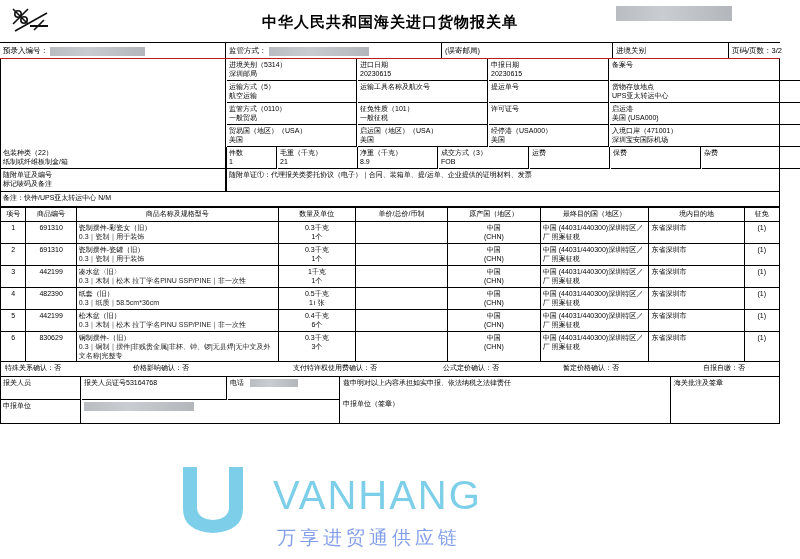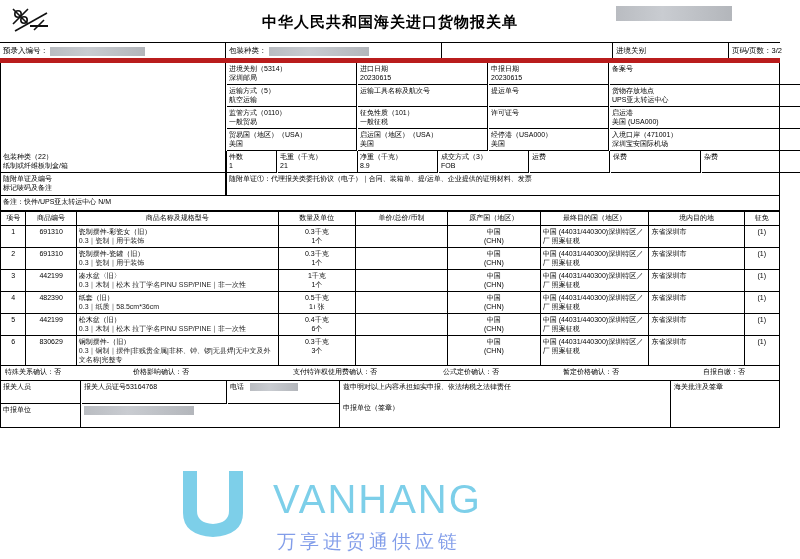--- a/index.html
+++ b/index.html
@@ -51,21 +51,21 @@
     right: 48px;
     top: 6px;
     width: 116px;
     height: 15px;
   }
   
   .toprow {
     position: relative;
     height: 15px;
     border-top: 1px solid #000;
-    border-bottom: 5px solid #b91c1c;
+    border-bottom: 1px solid #b91c1c;
     font-size: 7.5px;
   }
   .toprow .cell {
     position: absolute;
     top: 0;
     height: 15px;
     line-height: 15px;
     padding-left: 3px;
     box-sizing: border-box;
   }
@@ -184,24 +184,25 @@
     <div class="hdr-redact redact"></div>
   </div>
 
   <div class="toprow">
     <div class="cell" style="left:0;width:225px;">
       <span>预录入编号：</span>
       <span class="redact" style="width:95px;height:9px;"></span>
     </div>
     <div class="vline" style="left:225px;"></div>
     <div class="cell" style="left:226px;width:215px;">
-      <span>包装种类：</span>
+      <span>监管方式：</span>
       <span class="redact" style="width:100px;height:9px;"></span>
     </div>
     <div class="vline" style="left:441px;"></div>
+    <div class="cell" style="left:442px;width:170px;">(误寄邮局)</div>
     <div class="vline" style="left:612px;"></div>
     <div class="cell" style="left:613px;width:115px;">进境关别</div>
     <div class="vline" style="left:728px;"></div>
     <div class="cell" style="left:729px;width:71px;">页码/页数：3/2</div>
   </div>
 
   <div class="grid" style="height:132px;border-bottom:1px solid #000;">
 
     <div class="cellbox bd-r" style="left:0;top:0;width:225px;height:132px;"></div>
 

